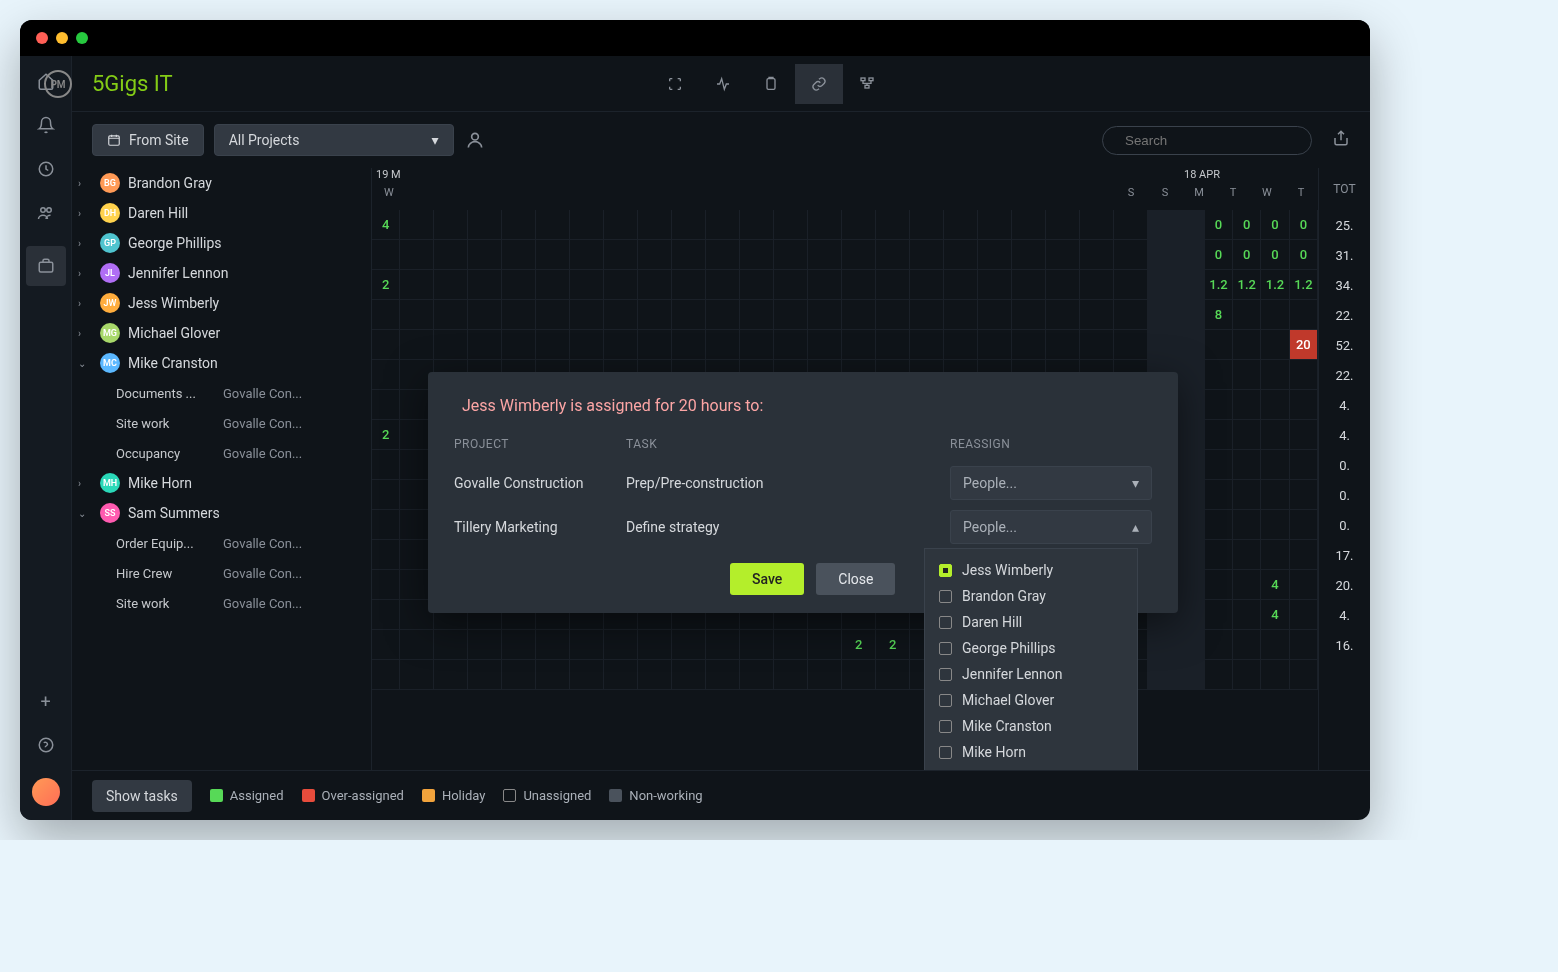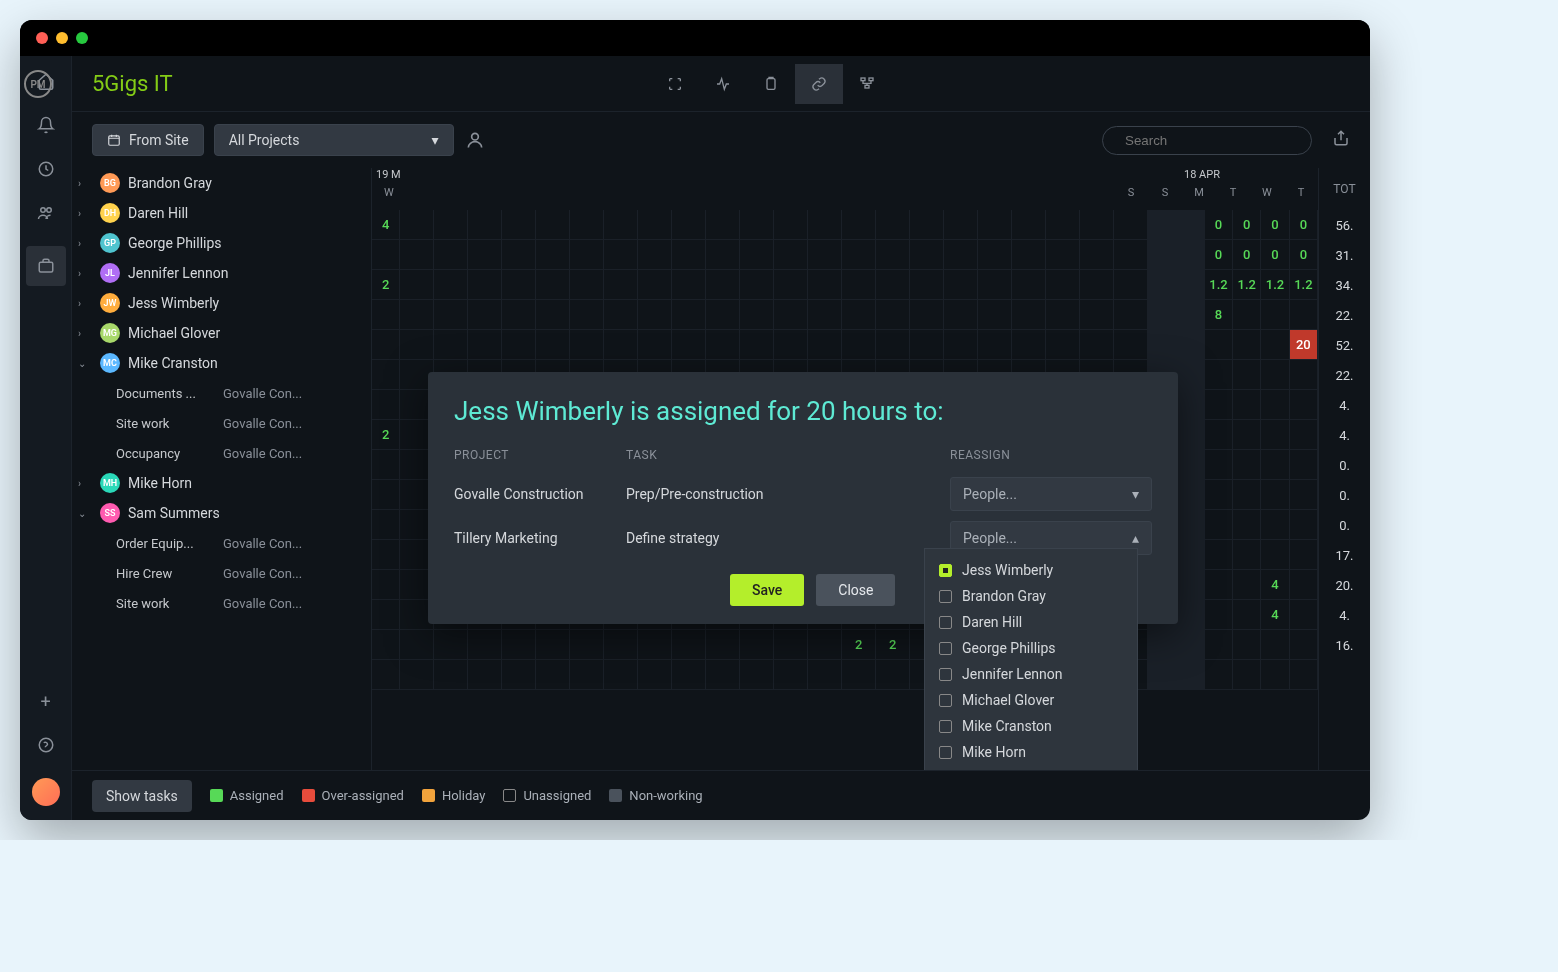--- a/index.html
+++ b/index.html
@@ -69,21 +69,21 @@
   display: flex;
   align-items: center;
   padding: 0 20px;
   gap: 20px;
   border-bottom: 1px solid #1c232b;
 }
 .pm-logo {
   width: 28px; height: 28px; border: 2px solid #888; border-radius: 50%;
   display: flex; align-items: center; justify-content: center;
   font-size: 10px; color: #888; font-weight: 600;
-  position: absolute; left: 4px; top: 50px;
+  position: absolute; left: 24px; top: 50px;
 }
 .project-title { font-size: 22px; color: #84cc16; font-weight: 400; }
 .topbar-icons { display: flex; gap: 0; margin-left: auto; margin-right: auto;}
 .topbar-icons .ticon {
   width: 48px; height: 40px;
   display: flex; align-items: center; justify-content: center;
   color: #8a9099; cursor: pointer;
 }
 .topbar-icons .ticon.active { background: #2a3038; }
 
@@ -196,21 +196,21 @@
 .modal {
   position: absolute;
   left: 356px; top: 204px;
   width: 750px;
   background: #2a3139;
   border-radius: 4px;
   padding: 24px 26px 18px;
   box-shadow: 0 10px 40px rgba(0,0,0,0.5);
   z-index: 50;
 }
-.modal-title { font-size: 26px; color: #5eead4; margin-bottom: 22px; font-weight: 400;}
+.modal-title { font-size: 16px; color: #fca5a5; margin-bottom: 22px; font-weight: 400; margin-left: 8px;}
 .modal-cols { display: flex; gap: 0; font-size: 12px; color: #8a9099; letter-spacing: 0.5px; margin-bottom: 10px;}
 .mcol-proj { width: 172px;}
 .mcol-task { width: 324px;}
 .mcol-reassign { flex: 1;}
 .modal-row { display: flex; align-items: center; height: 44px;}
 .mr-proj { width: 172px; color: #d5d8dc;}
 .mr-task { width: 324px; color: #d5d8dc;}
 .mr-select {
   flex: 1; background: #323942; border: 1px solid #3a424c; border-radius: 3px;
   height: 34px; display: flex; align-items: center; justify-content: space-between;
@@ -989,21 +989,21 @@
                 <div class="cell "></div>
                 <div class="cell "></div>
                 <div class="cell "></div>
               </div>
             </div>
         </div>
 
         <div class="totals-col">
           <div class="tot-head">TOT</div>
           <div id="totals-list">
-              <div class="tot-cell">56.</div>
+              <div class="tot-cell">25.</div>
               <div class="tot-cell">31.</div>
               <div class="tot-cell">34.</div>
               <div class="tot-cell">22.</div>
               <div class="tot-cell">52.</div>
               <div class="tot-cell">22.</div>
               <div class="tot-cell">4.</div>
               <div class="tot-cell">4.</div>
               <div class="tot-cell">0.</div>
               <div class="tot-cell">0.</div>
               <div class="tot-cell">0.</div>

